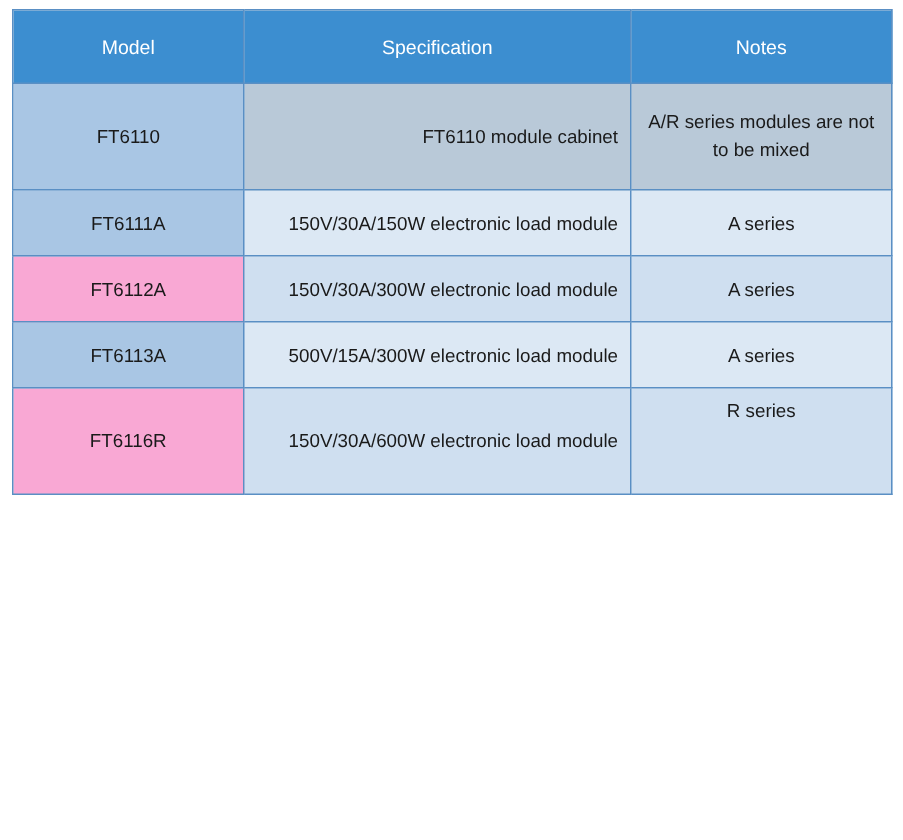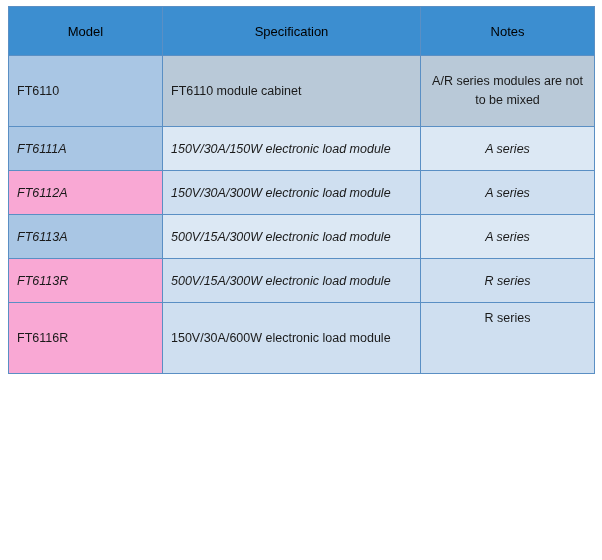--- a/index.html
+++ b/index.html
@@ -26,57 +26,57 @@
     color: #1a1a1a;
   }
   table.spec-table th,
   table.spec-table td {
     border: 1px solid #5a8fc4;
     padding: 6px 8px;
     vertical-align: middle;
   }
   thead th {
     background: #3c8ed0;
-    color: #000000;
+    color: #ffffff;
     font-weight: normal;
     text-align: center;
     height: 36px;
     font-size: 13px;
   }
   col.col-model { width: 154px; }
   col.col-spec  { width: 258px; }
   col.col-notes { width: 174px; }
 
   td.model {
-    text-align: left;
+    text-align: center;
     background: #a9c6e4;
   }
   td.spec {
-    text-align: left;
+    text-align: right;
     background: #dce8f4;
   }
   td.notes {
     text-align: center;
     background: #dce8f4;
   }
   
   tr.r-alt td.model { background: #f9a8d4; }
   tr.r-alt td.spec  { background: #cfdff0; }
   tr.r-alt td.notes { background: #cfdff0; }
 
   tr.row-cabinet td.model { background: #a9c6e4; }
   tr.row-cabinet td.spec  { background: #b9c9d8; }
   tr.row-cabinet td.notes {
     background: #b9c9d8;
     text-align: center;
     line-height: 1.55;
   }
   tr.row-cabinet td { height: 58px; }
 
-  tr.data-row td { height: 31px; font-style: italic; }
+  tr.data-row td { height: 31px; }
   tr.tall-row td { height: 56px; }
   tr.tall-row td.notes { vertical-align: top; padding-top: 8px; }
 </style>
 </head>
 <body>
 
 <div class="table-wrap">
   <table class="spec-table">
     <colgroup>
       <col class="col-model">
@@ -104,25 +104,20 @@
       <tr class="data-row r-alt">
         <td class="model">FT6112A</td>
         <td class="spec">150V/30A/300W electronic load module</td>
         <td class="notes">A series</td>
       </tr>
       <tr class="data-row">
         <td class="model">FT6113A</td>
         <td class="spec">500V/15A/300W electronic load module</td>
         <td class="notes">A series</td>
       </tr>
-      <tr class="data-row r-alt">
-        <td class="model">FT6113R</td>
-        <td class="spec">500V/15A/300W electronic load module</td>
-        <td class="notes">R series</td>
-      </tr>
       <tr class="tall-row r-alt">
         <td class="model">FT6116R</td>
         <td class="spec">150V/30A/600W electronic load module</td>
         <td class="notes">R series</td>
       </tr>
     </tbody>
   </table>
 </div>
 
 </body></html>

